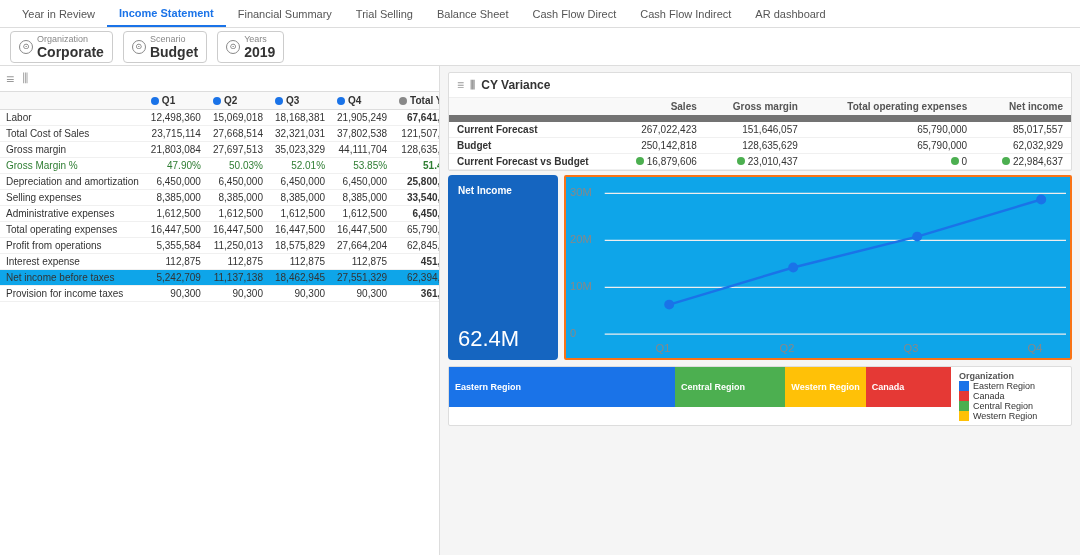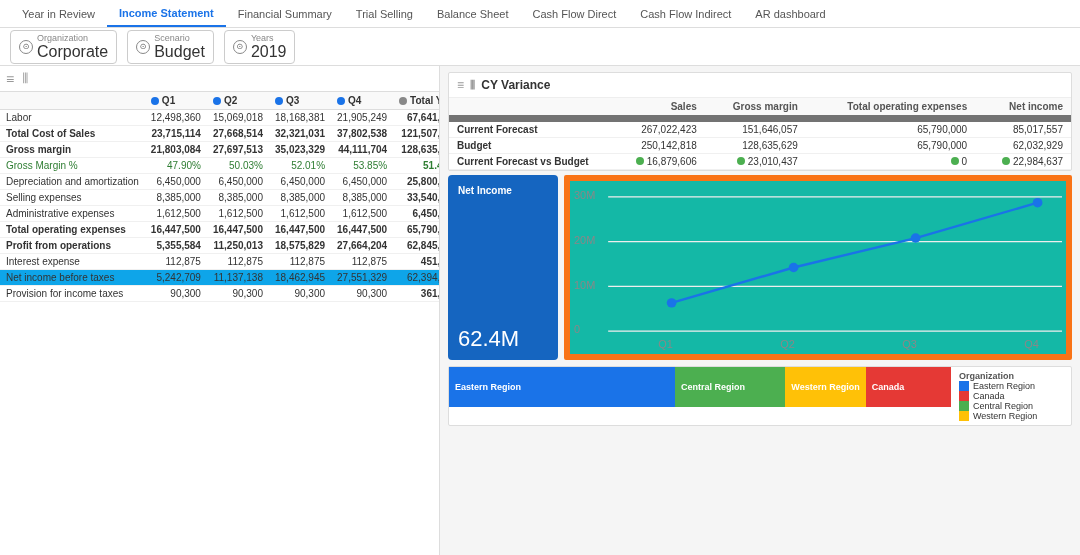--- a/index.html
+++ b/index.html
@@ -8,35 +8,35 @@
     
     .top-nav { display: flex; align-items: center; background: #fff; border-bottom: 1px solid #ddd; padding: 0 10px; height: 28px; }
     .top-nav .nav-item { padding: 6px 12px; cursor: pointer; color: #555; font-size: 11px; white-space: nowrap; }
     .top-nav .nav-item.active { color: #1a73e8; border-bottom: 2px solid #1a73e8; font-weight: bold; }
 
     
     .filters-row { display: flex; align-items: center; background: #fff; border-bottom: 1px solid #ddd; padding: 4px 10px; gap: 10px; height: 38px; }
     .filter-item { display: flex; align-items: center; border: 1px solid #ccc; border-radius: 4px; padding: 2px 8px; font-size: 10px; color: #555; gap: 4px; }
     .filter-icon { width: 14px; height: 14px; border: 1px solid #888; border-radius: 50%; display: flex; align-items: center; justify-content: center; font-size: 8px; }
     .filter-label { font-size: 9px; color: #888; display: block; }
-    .filter-value { font-size: 16px; color: #333; font-weight: normal; }
+    .filter-value { font-size: 14px; color: #333; font-weight: bold; }
 
     
     .main { display: flex; height: calc(555px - 28px - 38px); }
 
     
     .left-panel { width: 440px; background: #fff; border-right: 1px solid #ddd; overflow: hidden; flex-shrink: 0; }
     .table-header { display: flex; align-items: center; padding: 4px 6px; border-bottom: 1px solid #ddd; gap: 4px; }
 
     .inc-table { width: 100%; border-collapse: collapse; font-size: 10px; }
     .inc-table th { background: #f9f9f9; padding: 3px 6px; border-bottom: 1px solid #ddd; text-align: right; white-space: nowrap; font-weight: bold; font-size: 10px; }
     .inc-table th:first-child { text-align: left; width: 145px; }
     .inc-table td { padding: 2px 6px; border-bottom: 1px solid #f0f0f0; text-align: right; white-space: nowrap; }
     .inc-table td:first-child { text-align: left; }
-    .inc-table tr.bold td { font-weight: bold; }
+    .inc-table tr.bold td { font-weight: normal; }
     .inc-table tr.green td { color: #2e7d32; }
     .inc-table tr.highlight td { background: #0ea5e9; font-weight: normal; }
     .inc-table .col-total { font-weight: bold; }
 
     
     .q-header { display: flex; align-items: center; gap: 3px; }
     .q-dot { width: 8px; height: 8px; border-radius: 50%; background: #1a73e8; display: inline-block; }
     .q-dot.gray { background: #888; }
 
     
@@ -47,21 +47,21 @@
     .cy-table th:first-child { text-align: left; width: 160px; }
     .cy-table td { padding: 2px 8px; border-bottom: 1px solid #f0f0f0; text-align: right; }
     .cy-table td:first-child { text-align: left; font-weight: bold; }
     .dot-green { width: 8px; height: 8px; border-radius: 50%; background: #4caf50; display: inline-block; }
 
     
     .kpi-section { display: flex; margin: 0 8px 6px 8px; gap: 6px; height: 185px; }
     .kpi-card { background: #1565c0; color: #fff; border-radius: 4px; padding: 10px; width: 110px; flex-shrink: 0; display: flex; flex-direction: column; justify-content: space-between; }
     .kpi-card .kpi-label { font-size: 10px; font-weight: bold; }
     .kpi-card .kpi-value { font-size: 22px; font-weight: normal; line-height: 1; }
-    .chart-area { flex: 1; background: #14b8a6; border: 6px solid #f97316; border-radius: 2px; padding: 4px; position: relative; }
+    .chart-area { flex: 1; background: #0ea5e9; border: 2px solid #f97316; border-radius: 2px; padding: 4px; position: relative; }
 
     
     .region-section { margin: 0 8px 6px 8px; background: #fff; border: 1px solid #ddd; border-radius: 2px; }
     .region-title { padding: 4px 8px; font-weight: bold; font-size: 11px; border-bottom: 1px solid #eee; }
     .region-bars { display: flex; height: 40px; overflow: hidden; }
     .region-bar { display: flex; align-items: center; padding-left: 6px; font-size: 9px; color: #fff; font-weight: bold; overflow: hidden; }
     .region-legend-title { font-size: 9px; font-weight: bold; color: #555; }
     .legend-item { display: flex; align-items: center; gap: 4px; }
     .legend-dot { width: 10px; height: 10px; flex-shrink: 0; }
     .region-bottom { display: flex; }

